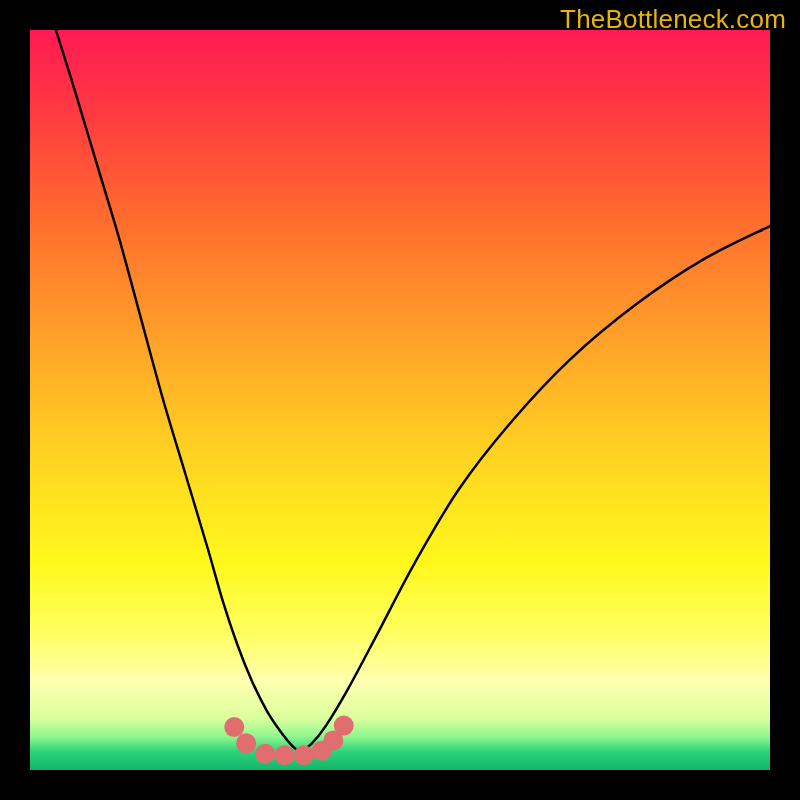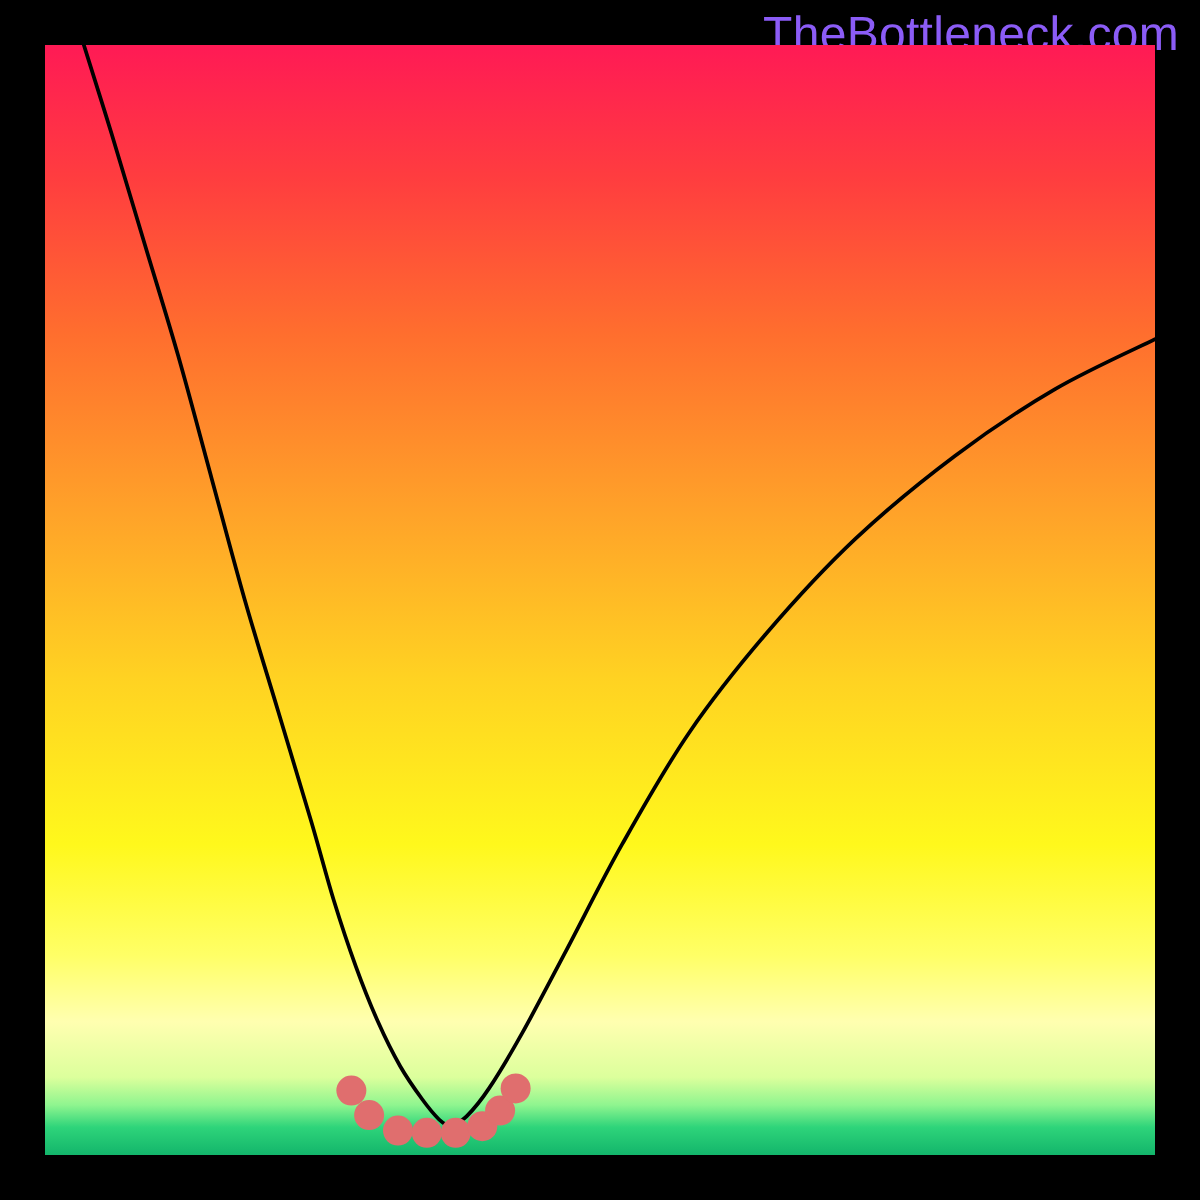--- a/index.html
+++ b/index.html
@@ -13,23 +13,23 @@
     width: 800px;
     height: 800px;
     background: #000;
     position: relative;
     box-sizing: border-box;
   }
   .watermark {
     position: absolute;
     top: 4px;
     right: 14px;
-    color: #8b5cf6;
+    color: #eab308;
     font-family: Arial, Helvetica, sans-serif;
-    font-size: 32px;
+    font-size: 26px;
     font-weight: 400;
     letter-spacing: 0.2px;
   }
   .plot-frame {
     position: absolute;
     left: 30px;
     top: 30px;
     width: 740px;
     height: 740px;
   }

